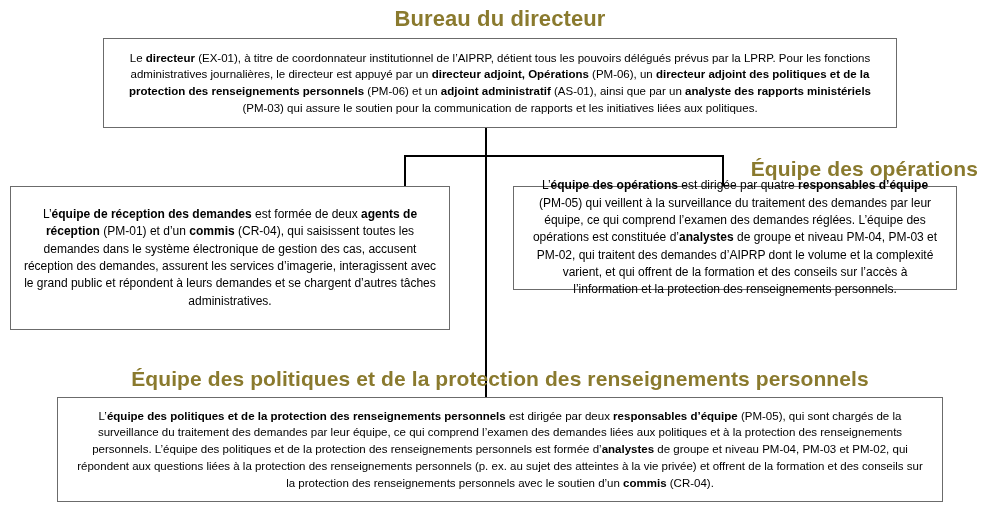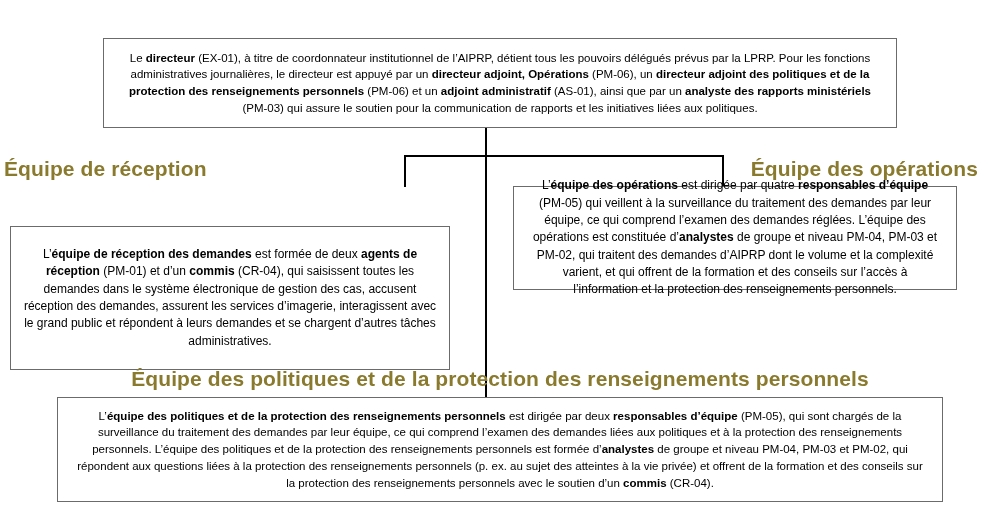--- a/index.html
+++ b/index.html
@@ -59,21 +59,20 @@
   #title-reception {
     left: 0px; top: 157px; width: 450px;
     font-size: 21px;
     text-align: left;
     padding-left: 4px;
     box-sizing: border-box;
   }
   #box-reception {
     left: 10px; top: 186px; width: 440px; height: 144px;
     padding: 8px 8px;
-    margin-top: 40px;
   }
   #box-reception p { font-size: 12px; }
 
   
   #title-operations {
     left: 550px; top: 157px; width: 450px;
     font-size: 21px;
     text-align: right;
     padding-right: 22px;
     box-sizing: border-box;
@@ -107,25 +106,25 @@
 <body>
 
 <div class="canvas">
 
   <div class="line" id="line-v-top"></div>
   <div class="line" id="line-h-split"></div>
   <div class="line" id="line-v-left"></div>
   <div class="line" id="line-v-right"></div>
   <div class="line" id="line-v-bottom"></div>
 
+  <div class="node-title" id="title-director">Bureau du directeur</div>
   <div class="node-box" id="box-director">
     <p>Le <b>directeur</b> (EX-01), à titre de coordonnateur institutionnel de l’AIPRP, détient tous les pouvoirs délégués prévus par la LPRP. Pour les fonctions administratives journalières, le directeur est appuyé par un <b>directeur adjoint, Opérations</b> (PM-06), un <b>directeur adjoint des politiques et de la protection des renseignements personnels</b> (PM-06) et un <b>adjoint administratif</b> (AS-01), ainsi que par un <b>analyste des rapports ministériels</b> (PM-03) qui assure le soutien pour la communication de rapports et les initiatives liées aux politiques.</p>
   </div>
 
-  <div class="node-title" id="title-reception">Équipe de réception</div>
   <div class="node-box" id="box-reception">
     <p>L’<b>équipe de réception des demandes</b> est formée de deux <b>agents de réception</b> (PM-01) et d’un <b>commis</b> (CR-04), qui saisissent toutes les demandes dans le système électronique de gestion des cas, accusent réception des demandes, assurent les services d’imagerie, interagissent avec le grand public et répondent à leurs demandes et se chargent d’autres tâches administratives.</p>
   </div>
 
   <div class="node-title" id="title-operations">Équipe des opérations</div>
   <div class="node-box" id="box-operations">
     <p>L’<b>équipe des opérations</b> est dirigée par quatre <b>responsables d’équipe</b> (PM-05) qui veillent à la surveillance du traitement des demandes par leur équipe, ce qui comprend l’examen des demandes réglées. L’équipe des opérations est constituée d’<b>analystes</b> de groupe et niveau PM-04, PM-03 et PM-02, qui traitent des demandes d’AIPRP dont le volume et la complexité varient, et qui offrent de la formation et des conseils sur l’accès à l’information et la protection des renseignements personnels.</p>
   </div>
 
   <div class="node-title" id="title-policy">Équipe des politiques et de la protection des renseignements personnels</div>

